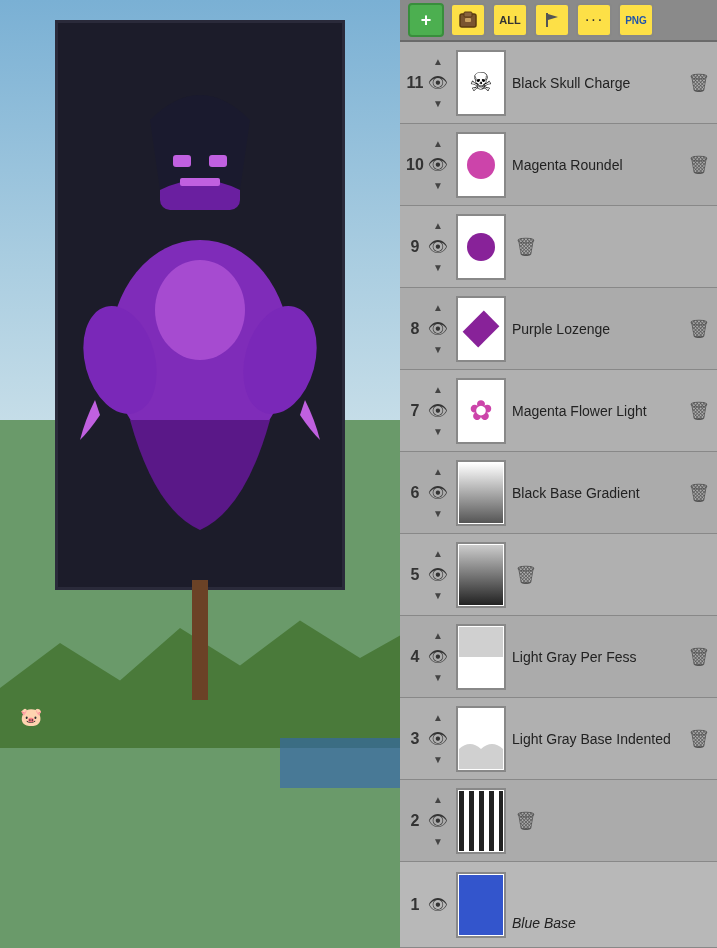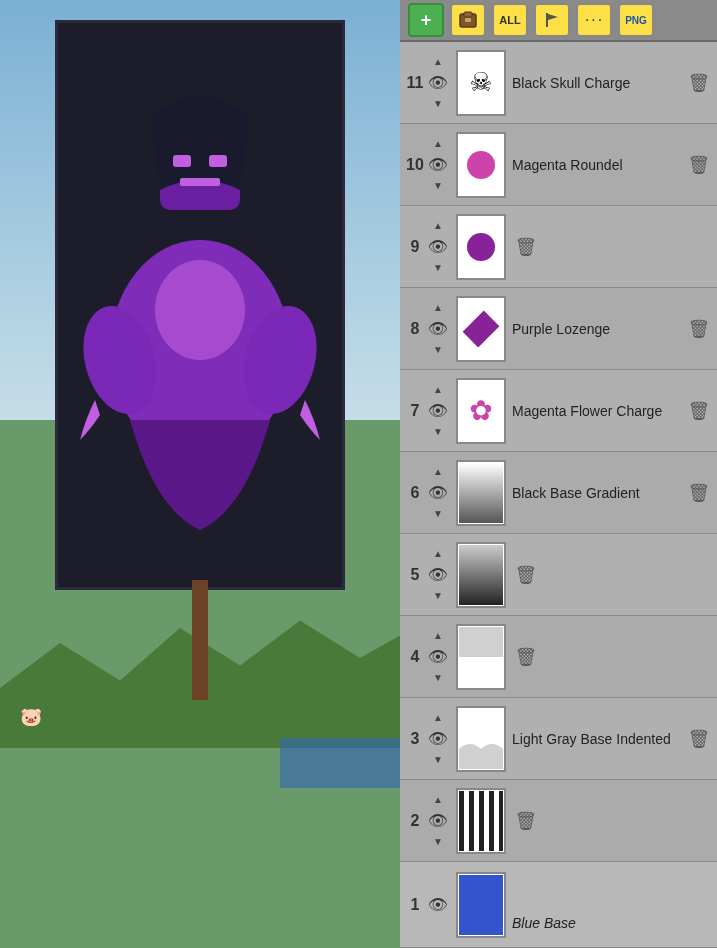--- a/index.html
+++ b/index.html
@@ -349,21 +349,21 @@
   <div class="layer-row">
     <span class="layer-number">7</span>
     <div class="controls-group">
       <div class="arrow-btn">▲</div>
       <div class="eye-btn">👁</div>
       <div class="arrow-btn">▼</div>
     </div>
     <div class="layer-preview checker-bg">
       <div style="width:44px;height:60px;display:flex;align-items:center;justify-content:center;font-size:28px;color:#cc44aa;">✿</div>
     </div>
-    <span class="layer-name">Magenta Flower Charge</span>
+    <span class="layer-name">Magenta Flower Light</span>
     <div class="delete-btn">🗑</div>
   </div>
 
   <div class="layer-row">
     <span class="layer-number">6</span>
     <div class="controls-group">
       <div class="arrow-btn">▲</div>
       <div class="eye-btn">👁</div>
       <div class="arrow-btn">▼</div>
     </div>
@@ -390,20 +390,21 @@
   <div class="layer-row">
     <span class="layer-number">4</span>
     <div class="controls-group">
       <div class="arrow-btn">▲</div>
       <div class="eye-btn">👁</div>
       <div class="arrow-btn">▼</div>
     </div>
     <div class="layer-preview checker-bg">
       <div style="width:44px;height:60px;background:linear-gradient(180deg, #d0d0d0 50%, transparent 50%);"></div>
     </div>
+    <span class="layer-name">Light Gray Per Fess</span>
     <div class="delete-btn">🗑</div>
   </div>
 
   <div class="layer-row">
     <span class="layer-number">3</span>
     <div class="controls-group">
       <div class="arrow-btn">▲</div>
       <div class="eye-btn">👁</div>
       <div class="arrow-btn">▼</div>
     </div>

